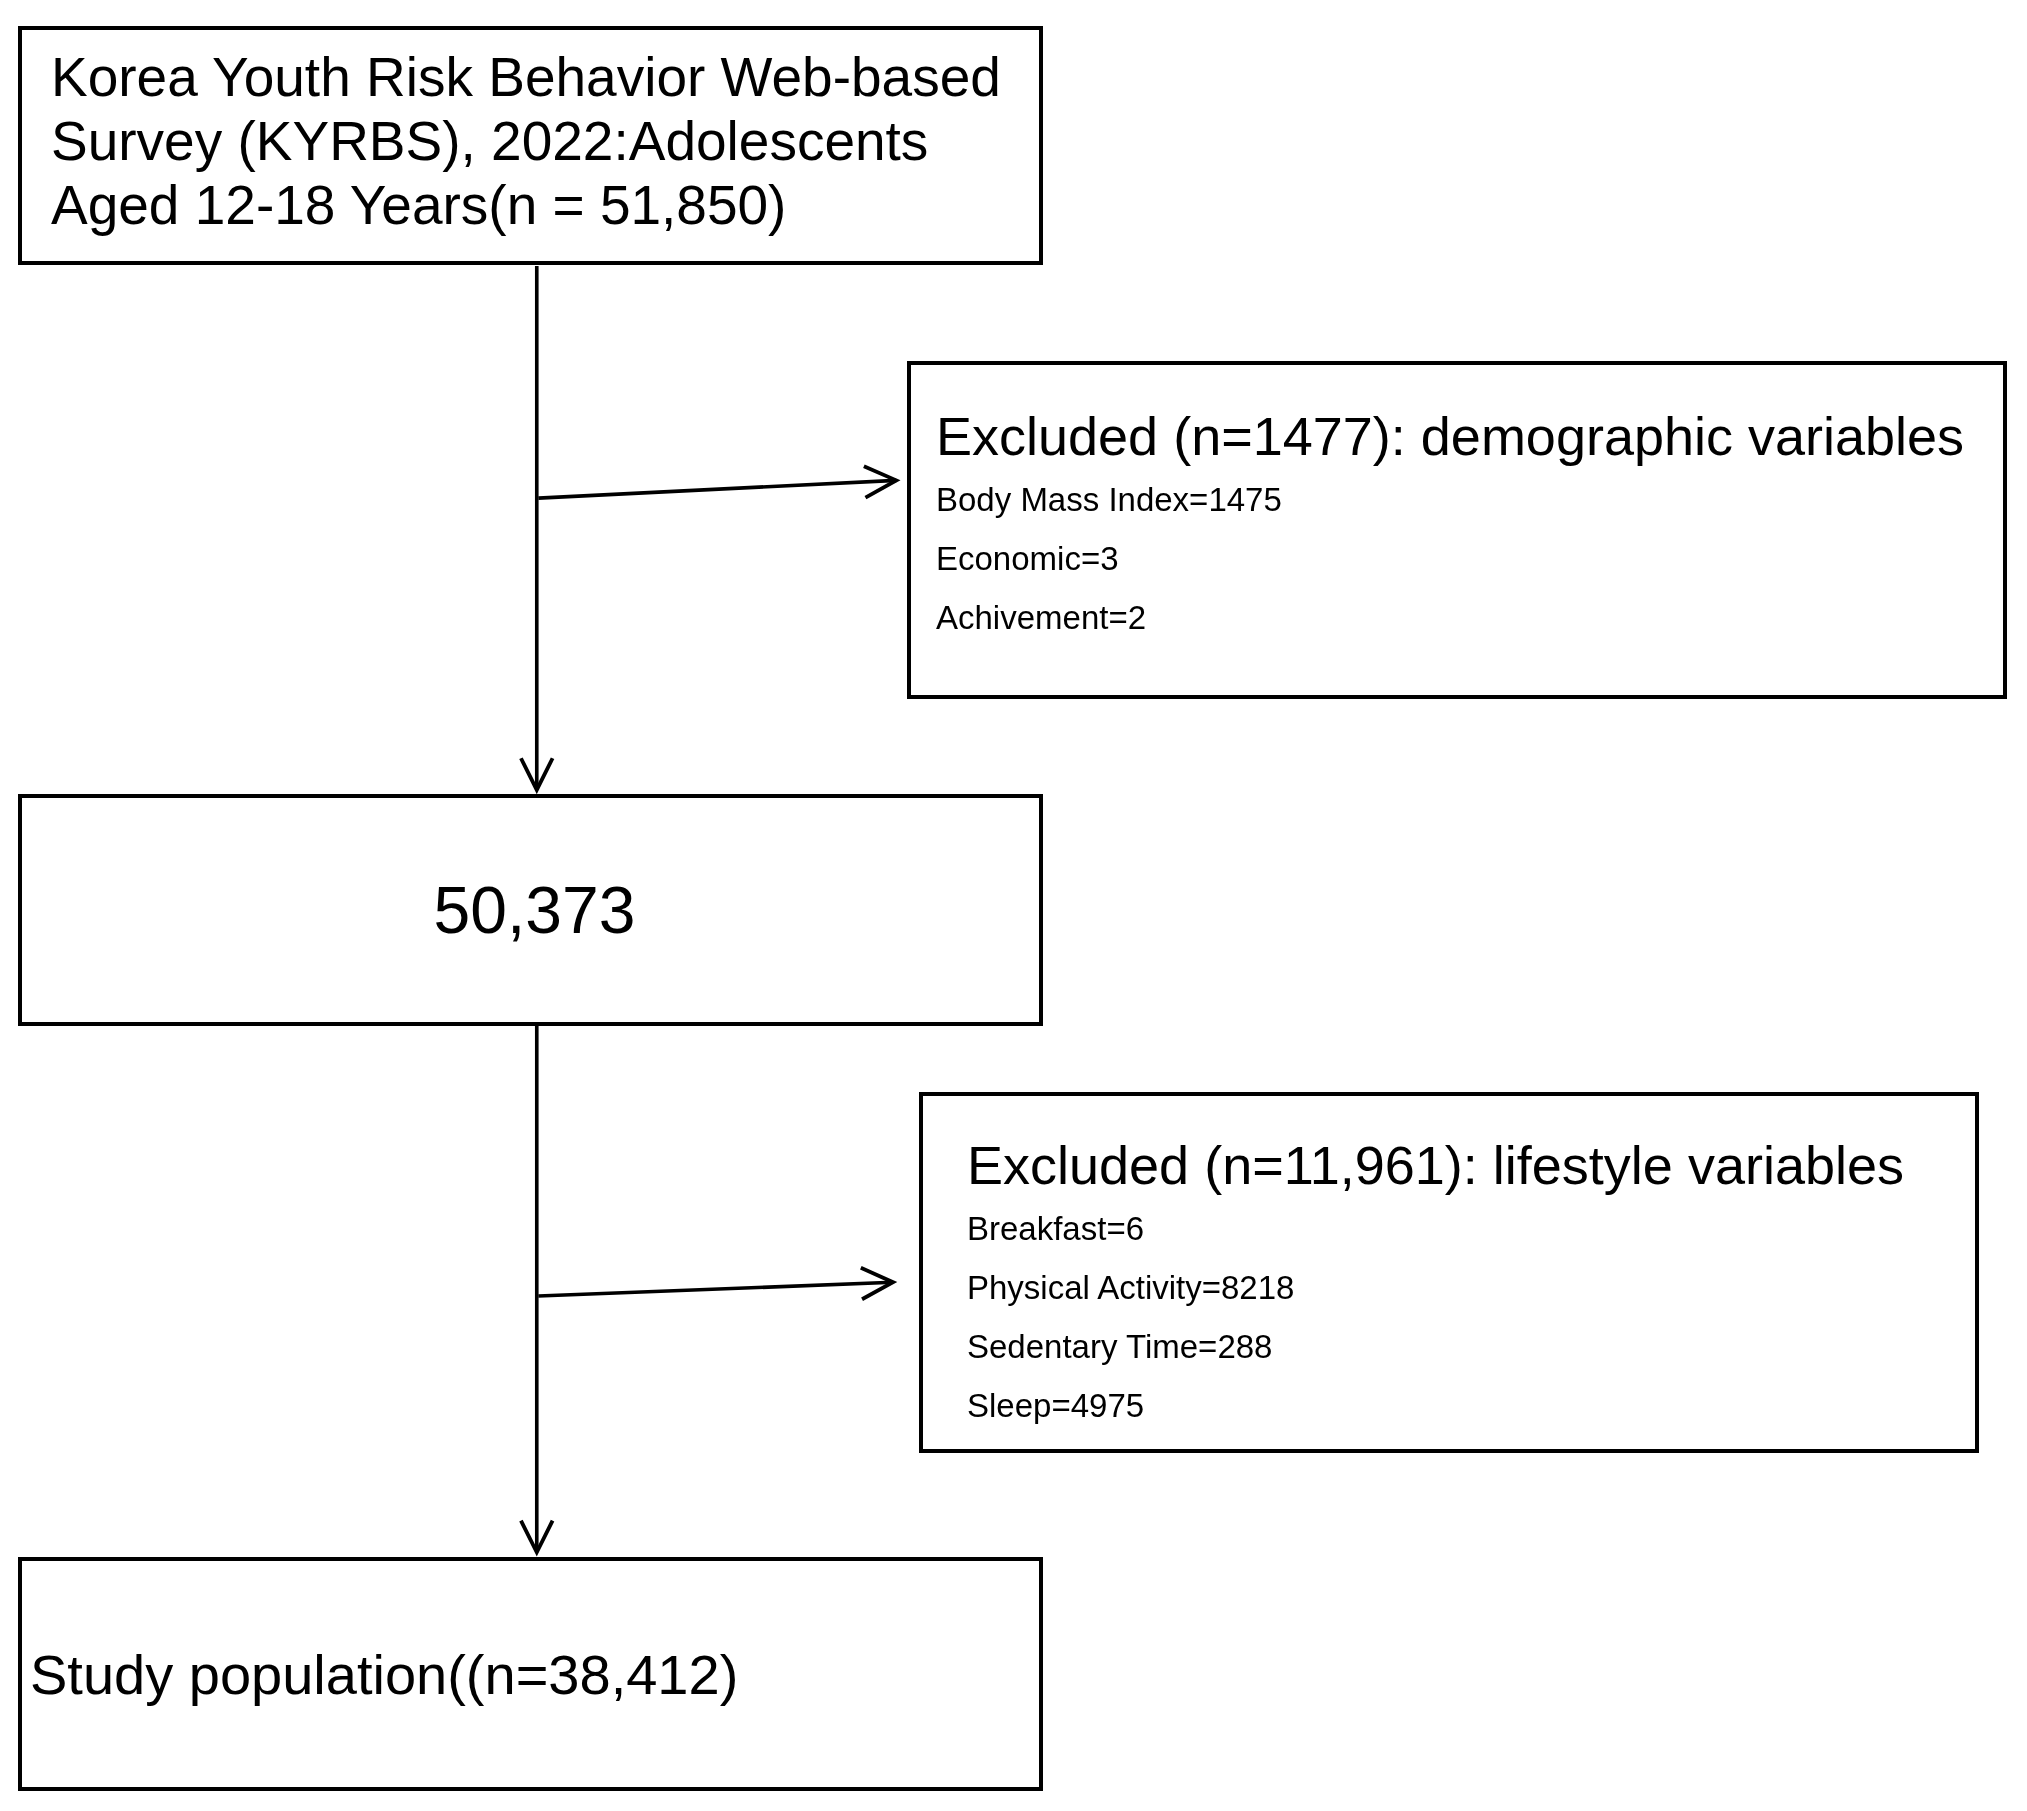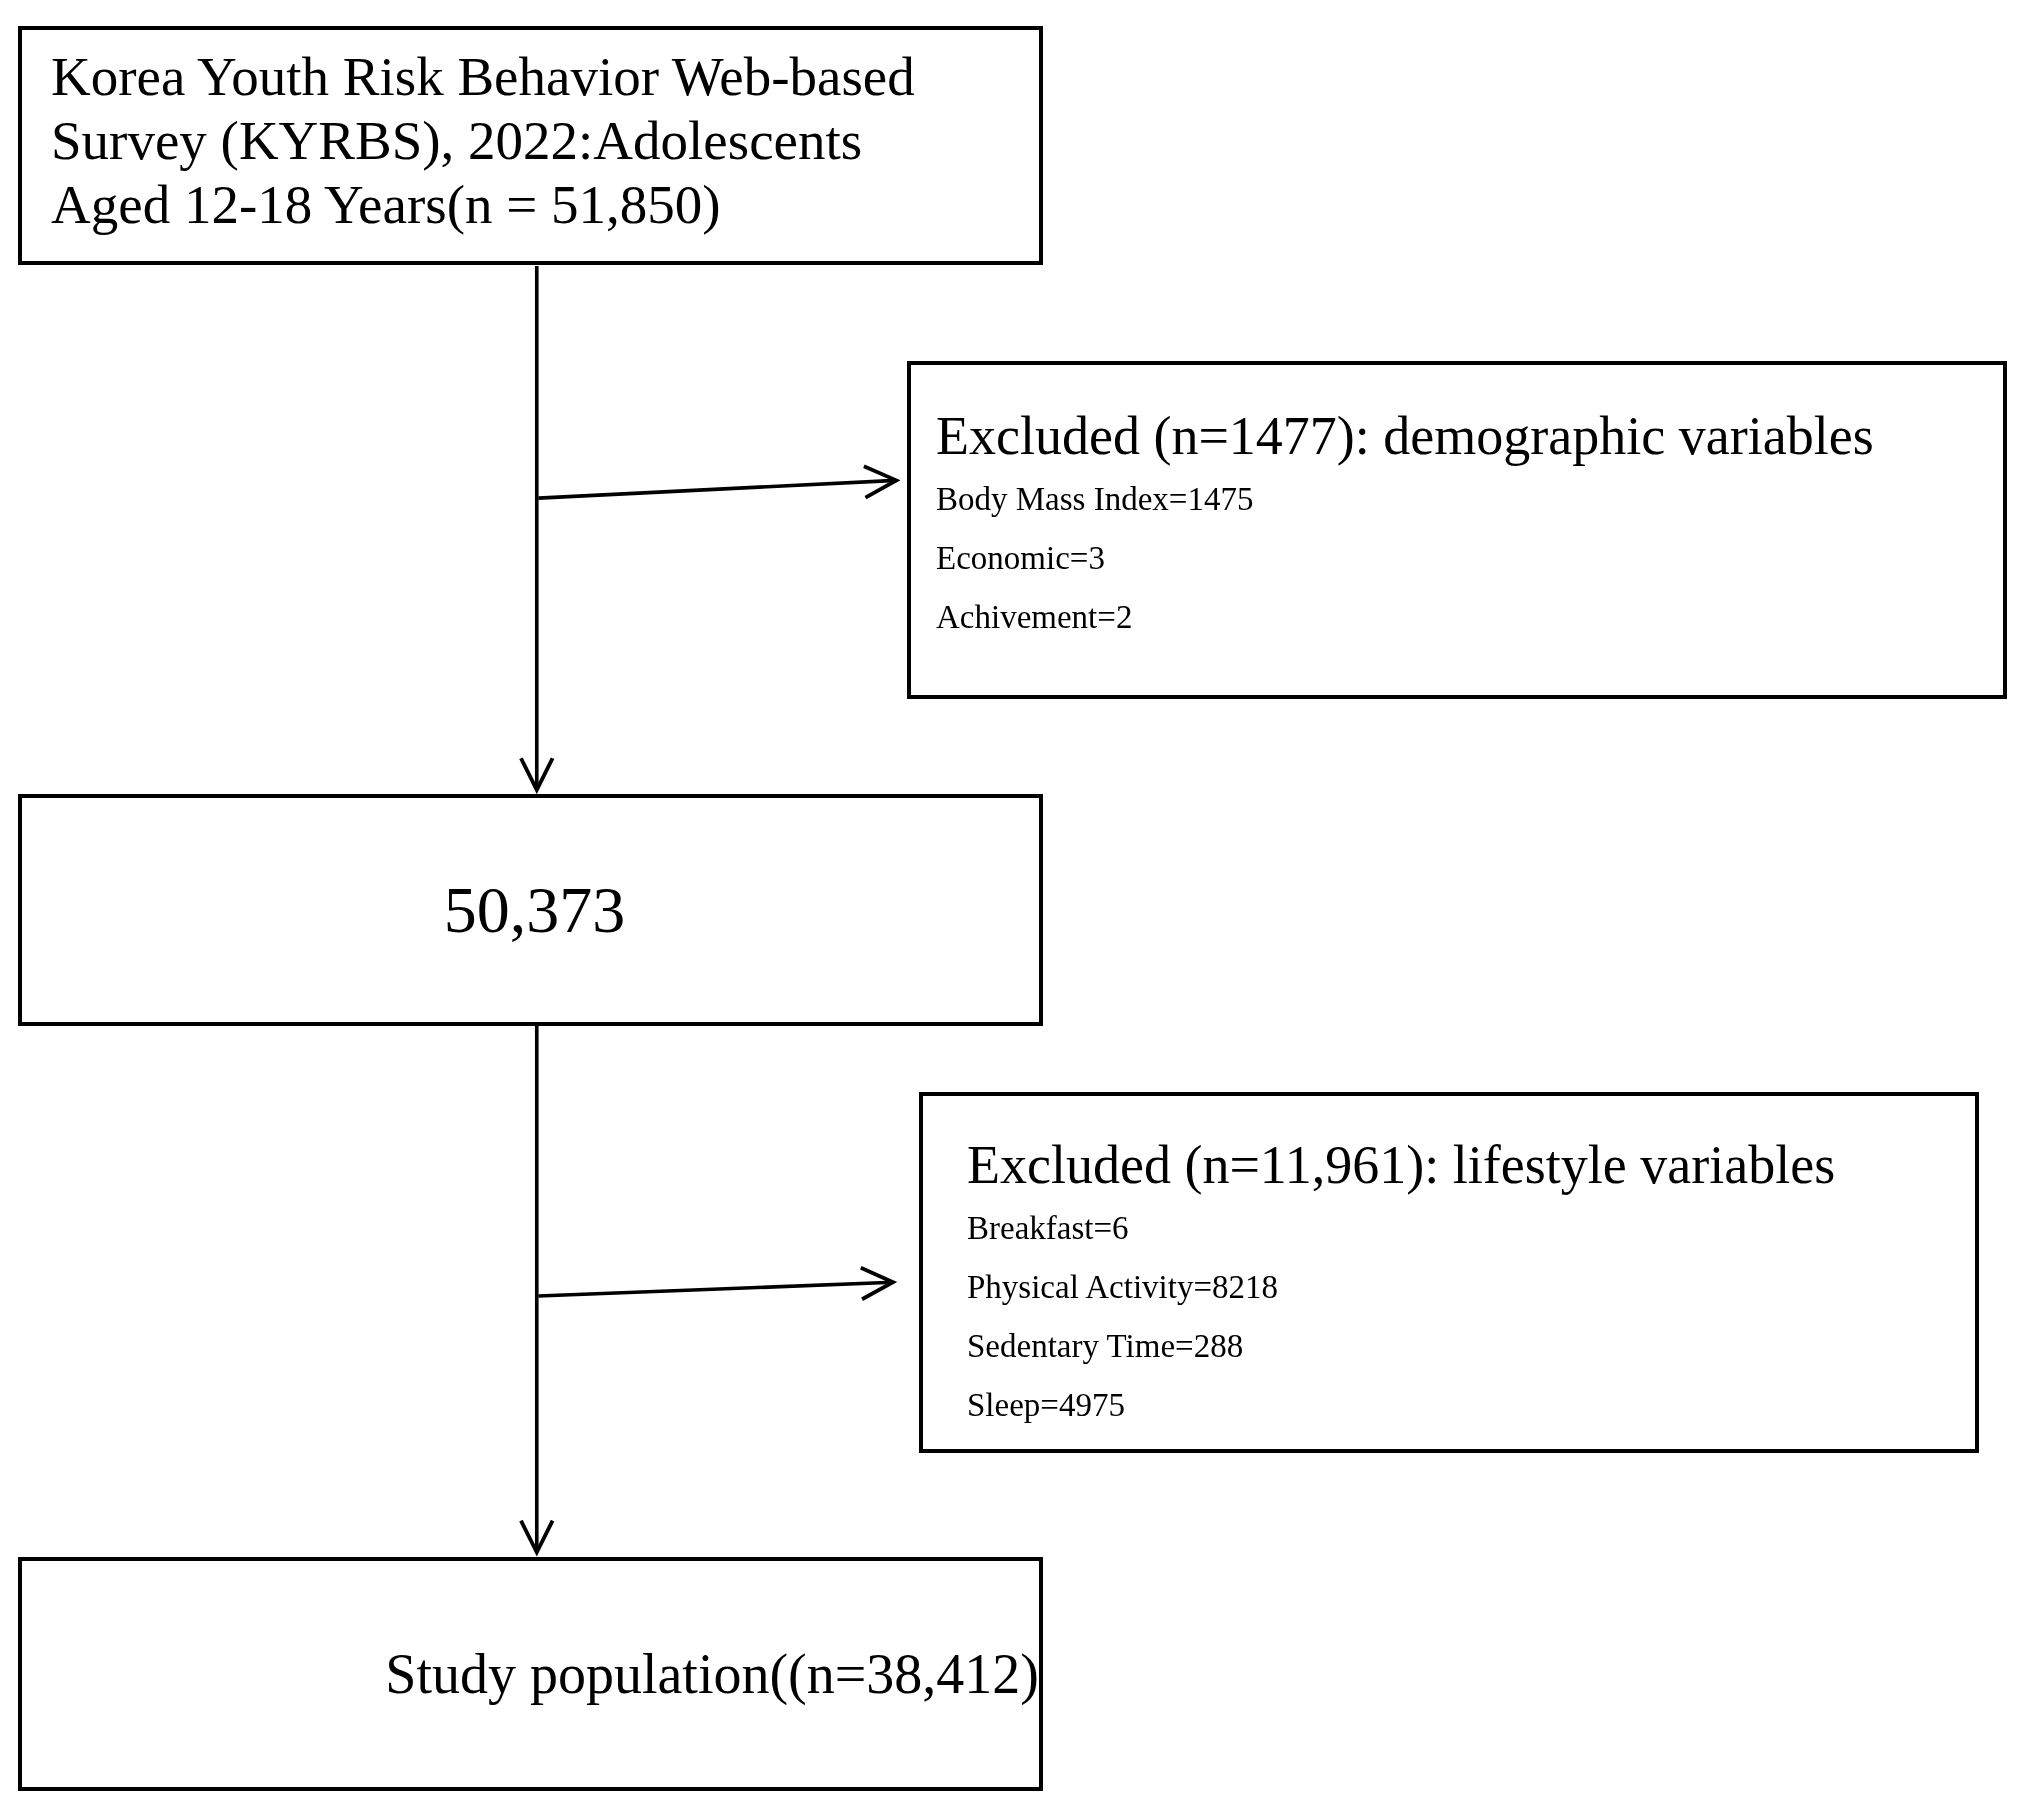--- a/index.html
+++ b/index.html
@@ -11,21 +11,20 @@
   body{
     font-family:"Liberation Sans", sans-serif;
     color:var(--ink);
   }
   .canvas{
     position:relative;
     width:2027px;
     height:1811px;
     background:var(--bg);
     overflow:hidden;
-    font-family:Liberation Serif, serif;
   }
   .connectors{
     position:absolute;
     left:0;top:0;
     width:2027px;height:1811px;
     pointer-events:none;
   }
   .connectors line{
     stroke:var(--ink);
     stroke-width:4.5;
@@ -52,21 +51,21 @@
   }
   .box-mid{
     left:18px;top:794px;
     width:1025px;height:232px;
     display:flex;align-items:center;justify-content:center;
     font-size:66px;
   }
   .box-bottom{
     left:18px;top:1557px;
     width:1025px;height:234px;
-    display:flex;align-items:center;justify-content:flex-end;
+    display:flex;align-items:center;justify-content:flex-start;
     font-size:56px;
     white-space:nowrap;
   }
   .box-excl-1{
     left:907px;top:361px;
     width:1100px;height:338px;
     padding:37px 24px 0 25px;
   }
   .box-excl-2{
     left:919px;top:1092px;

